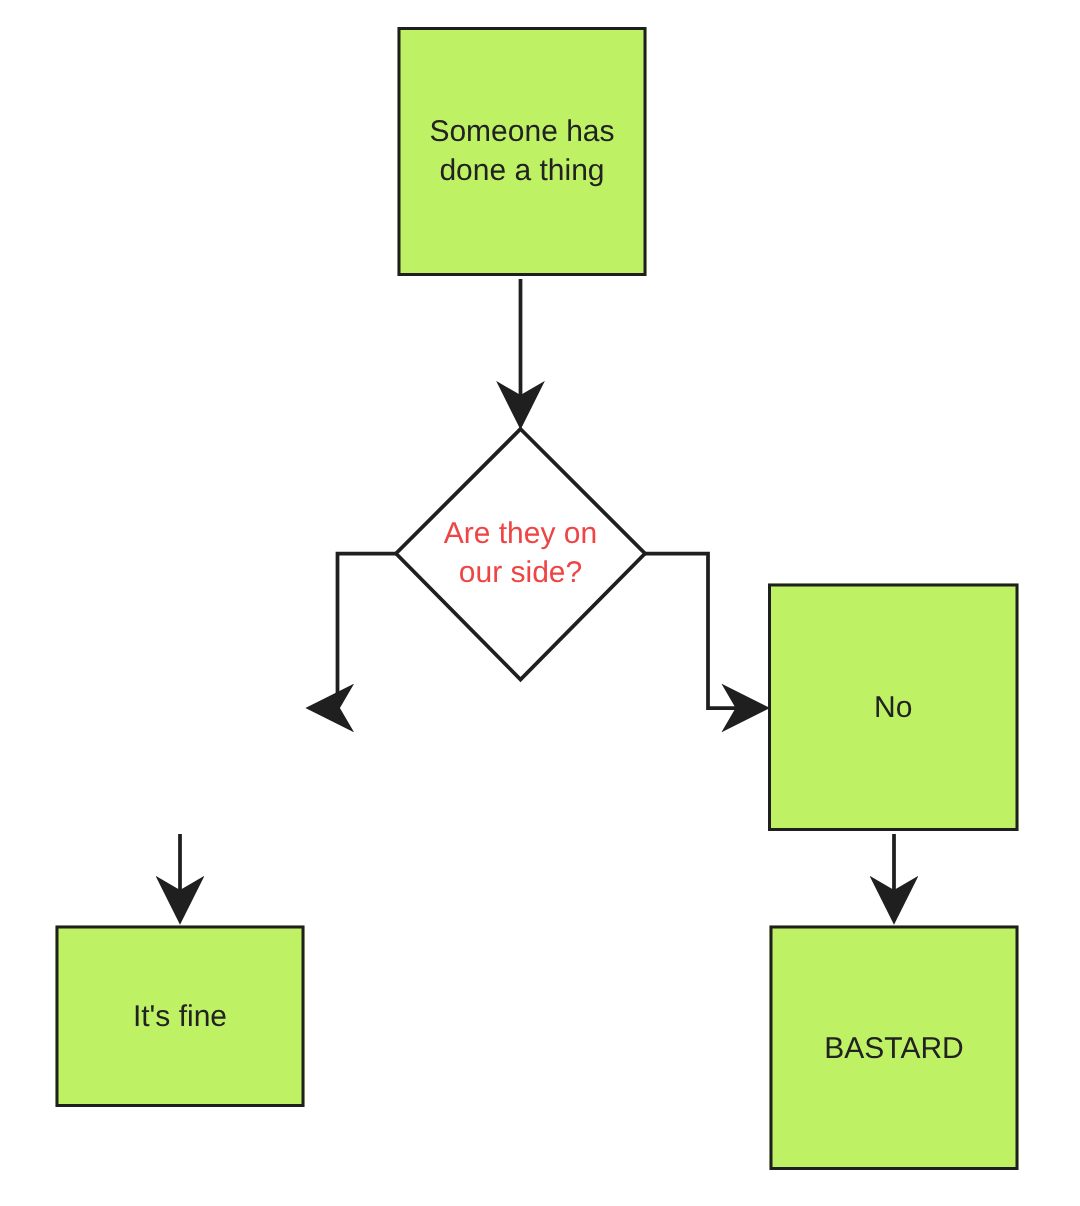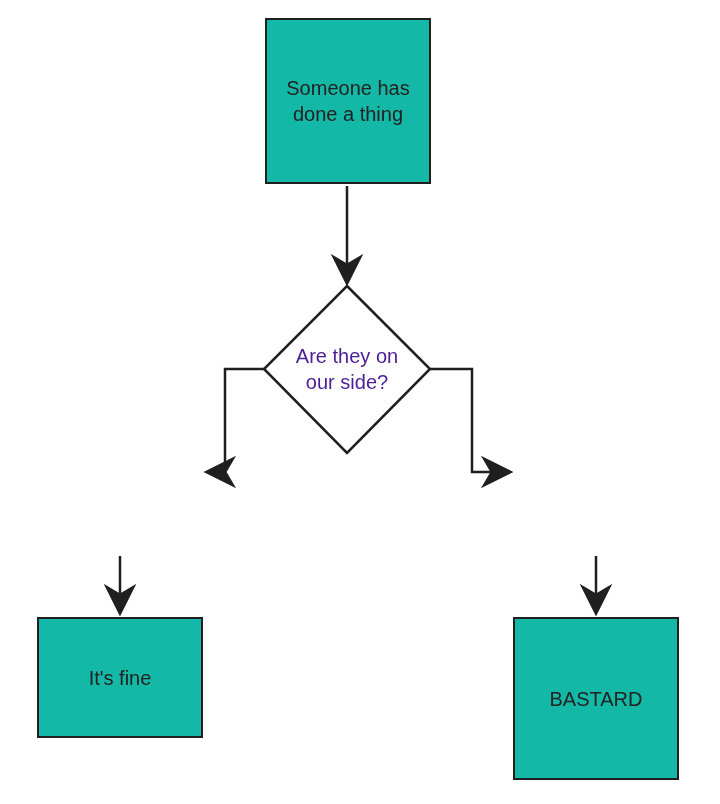--- a/index.html
+++ b/index.html
@@ -19,21 +19,21 @@
   .wires {
     position: absolute;
     left: 0;
     top: 0;
     width: 720px;
     height: 804px;
   }
   .node {
     position: absolute;
     border: 2.5px solid #1f1f1f;
-    background: #14b8a6;
+    background: #bef264;
     display: flex;
     align-items: center;
     justify-content: center;
     text-align: center;
     box-sizing: border-box;
   }
   .node .label {
     font-size: 20px;
     line-height: 1.3;
     color: #222222;
@@ -49,21 +49,21 @@
     left: 282px;
     top: 339px;
     width: 130px;
     height: 60px;
     display: flex;
     align-items: center;
     justify-content: center;
     text-align: center;
     font-size: 20px;
     line-height: 1.3;
-    color: #4c1d95;
+    color: #ef4444;
   }
 </style>
 </head>
 <body>
 
 <div class="canvas">
 
   <svg class="wires" viewBox="0 0 720 804" xmlns="http://www.w3.org/2000/svg" aria-hidden="true">
     <defs>
       <marker id="arrow" viewBox="0 0 12 12" refX="10" refY="6" markerWidth="13" markerHeight="13" orient="auto-start-reverse">
@@ -84,20 +84,23 @@
     <path d="M596,556 L596,611" fill="none" stroke="#1f1f1f" stroke-width="2.5" marker-end="url(#arrow)"></path>
   </svg>
 
   <div class="node node-start">
     <div class="label">Someone has done a thing</div>
   </div>
 
   <div class="decision-label">Are they on our side?</div>
 
 
+  <div class="node node-no">
+    <div class="label">No</div>
+  </div>
 
   <div class="node node-fine">
     <div class="label">It's fine</div>
   </div>
 
   <div class="node node-bastard">
     <div class="label">BASTARD</div>
   </div>
 
 </div>

